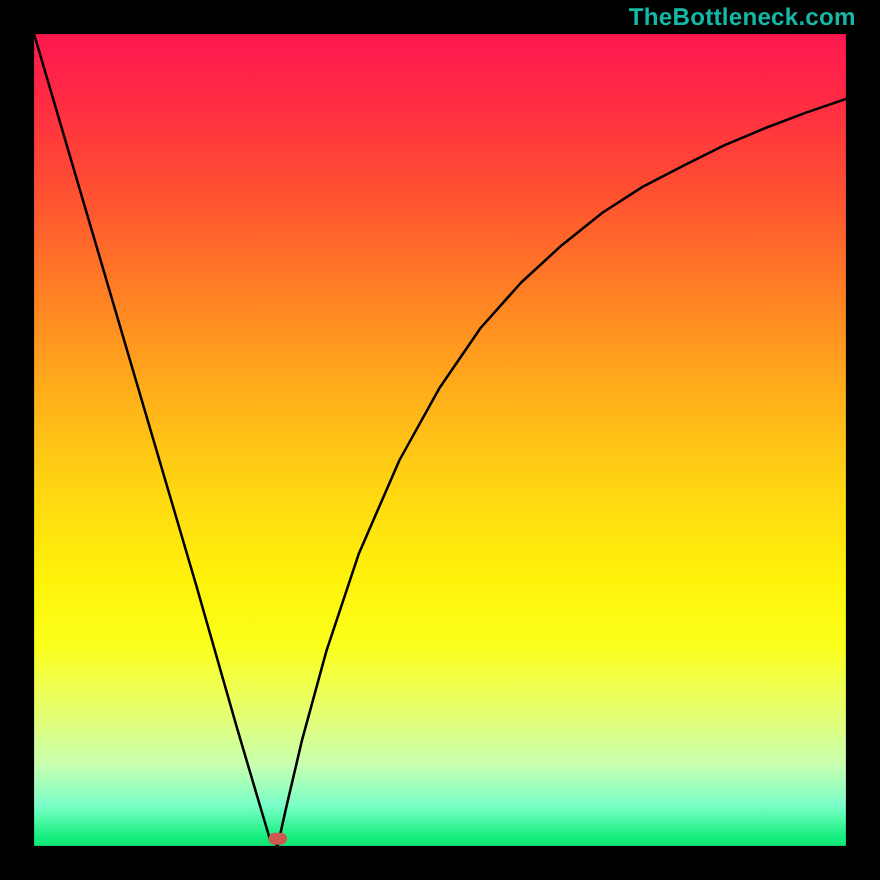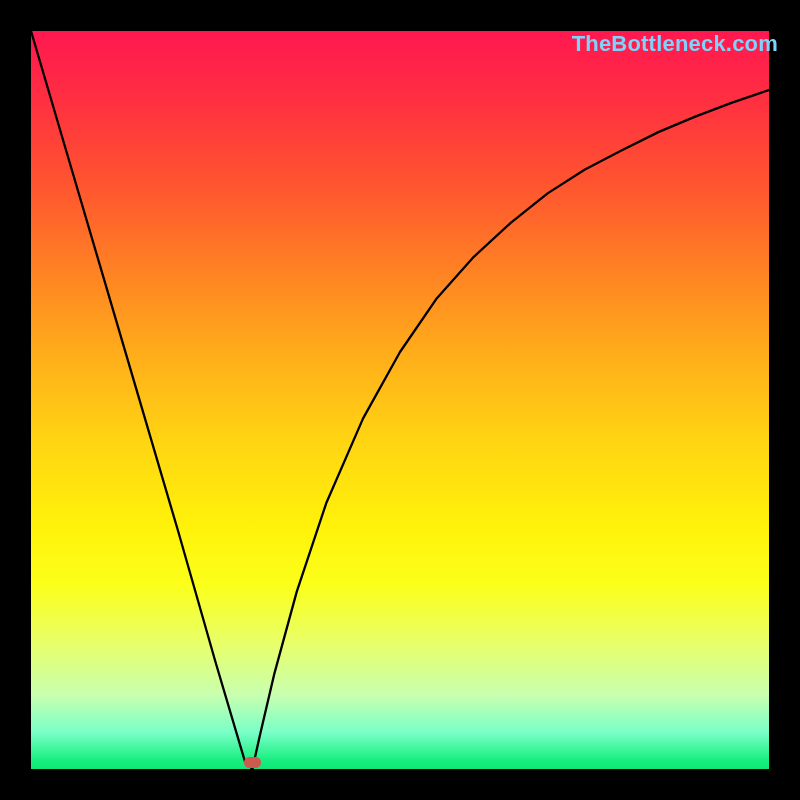--- a/index.html
+++ b/index.html
@@ -40,23 +40,22 @@
       #10e676 100%
     );
   }
   .watermark {
     position: absolute;
     top: 3px;
     right: 22px;
     font-family: Arial, Helvetica, sans-serif;
     font-size: 22px;
     font-weight: bold;
-    color: #7dd3fc;
+    color: #14b8a6;
     letter-spacing: 0.2px;
-    margin-top: 28px;
   }
   svg.curve {
     position: absolute;
     left: 0;
     top: 0;
     width: 738px;
     height: 738px;
   }
   .marker {
     position: absolute;

